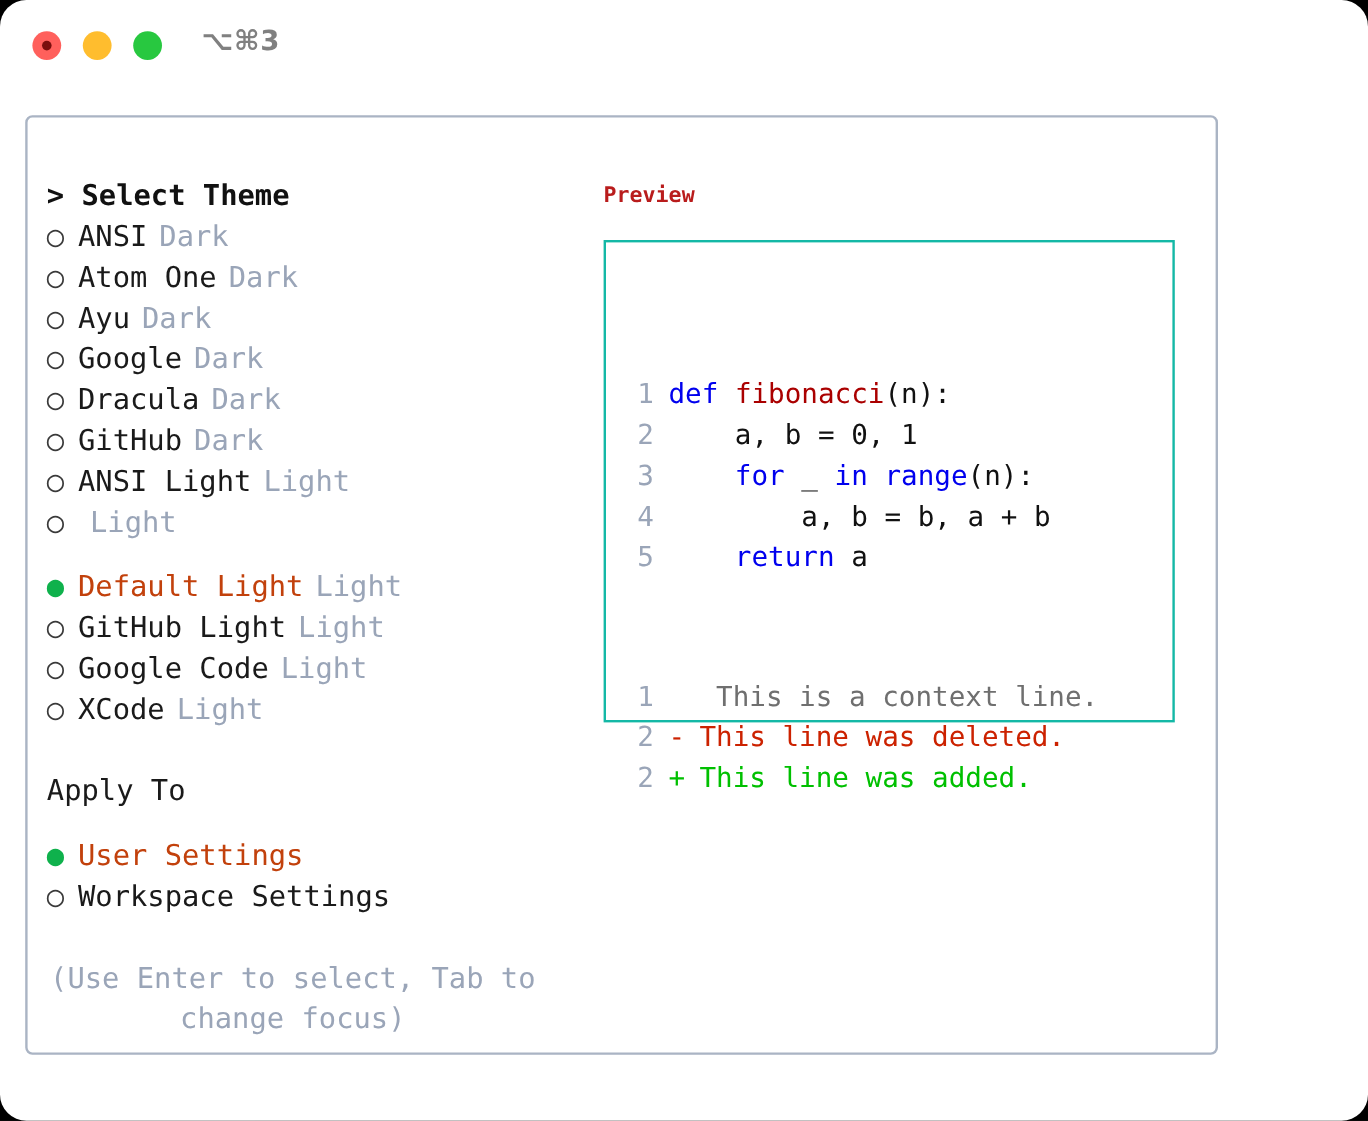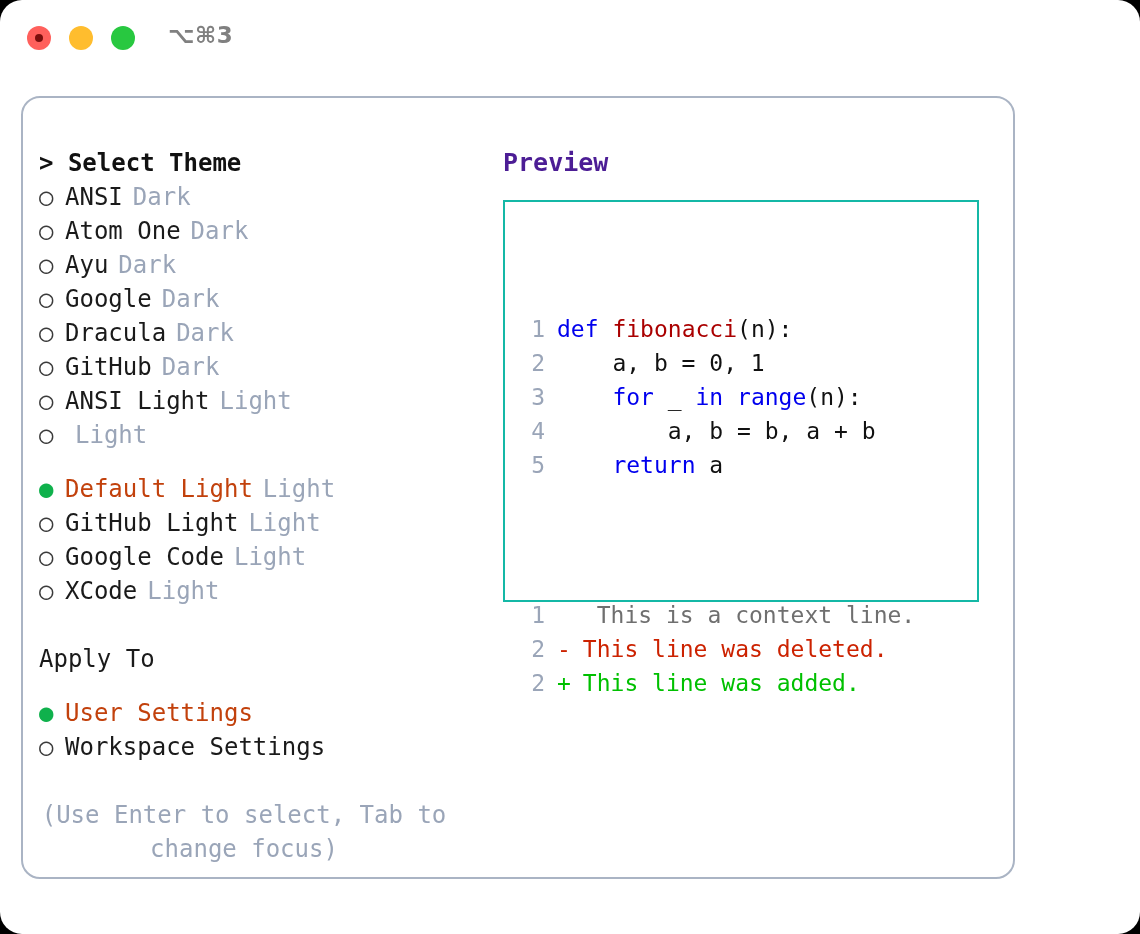--- a/index.html
+++ b/index.html
@@ -70,21 +70,21 @@
   }
 
   
   .panel {
     position: absolute;
     left: 21px;
     top: 96px;
     width: 994px;
     height: 783px;
     border: 2px solid #aab4c4;
-    border-radius: 19px;
+    border-radius: 6px;
     box-sizing: border-box;
     background: #ffffff;
   }
 
   .columns {
     position: absolute;
     left: 0; top: 0;
     width: 100%;
     height: 100%;
   }
@@ -143,24 +143,24 @@
   }
 
   
   .right-col {
     position: absolute;
     left: 480px;
     top: 48px;
     width: 500px;
   }
   .preview-title {
-    font-size: 25px;
+    font-size: 18px;
     line-height: 34px;
     font-weight: bold;
-    color: #4c1d95;
+    color: #b91c1c;
   }
   .preview-box {
     margin-top: 20px;
     width: 476px;
     height: 402px;
     border: 2px solid #14b8a6;
     box-sizing: border-box;
     background: #ffffff;
     position: relative;
   }
@@ -176,21 +176,21 @@
     display: inline-block;
     width: 24px;
     text-align: right;
     color: #9aa5b8;
     margin-right: 12px;
   }
   .kw   { color: #0000ee; }
   .fn   { color: #aa0000; }
   .pln  { color: #111111; }
 
-  .diff { margin-top: 48px; }
+  .diff { margin-top: 14px; }
   .d-ctx { color: #6f6f6f; }
   .d-del { color: #cc2200; }
   .d-add { color: #00c000; }
   .d-sign { display: inline-block; width: 12px; }
 </style>
 </head>
 <body>
 
 <div class="window">
 

